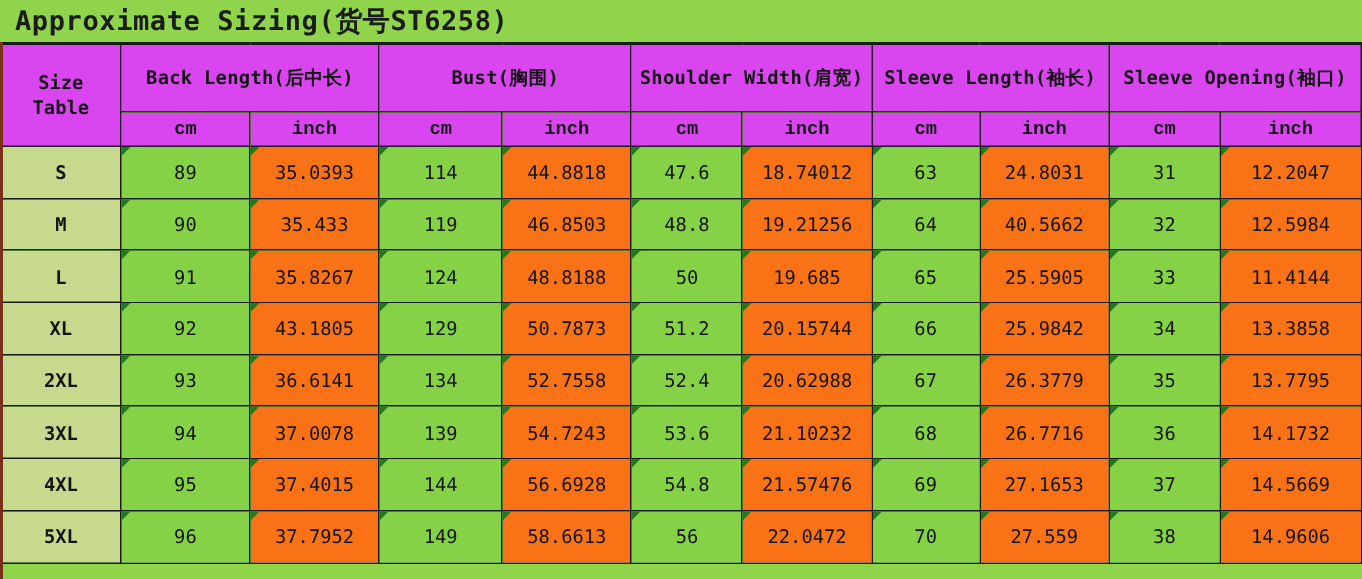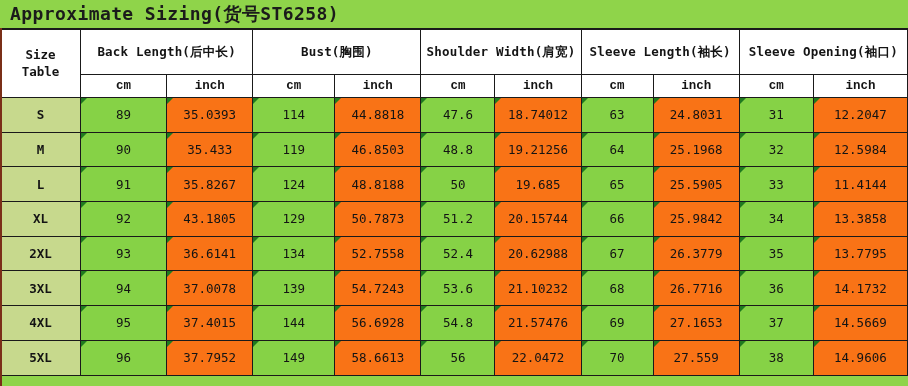--- a/index.html
+++ b/index.html
@@ -51,21 +51,21 @@
     font-size: 12.5px;
     color: #141414;
     padding: 0 2px;
     overflow: hidden;
   }
 
   
   td.hdr-group,
   td.hdr-unit,
   td.hdr-size {
-    background: #ffffff;
+    background: #d946ef;
     font-weight: bold;
     color: #101010;
   }
   td.hdr-group {
     font-size: 13.5px;
     letter-spacing: 0.2px;
     line-height: 1.12;
     height: 44px;
   }
   td.hdr-unit {
@@ -190,21 +190,21 @@
 
       <tr class="data-row">
         <td class="size-cell">M</td>
         <td class="cm-cell">90</td>
         <td class="inch-cell">35.433</td>
         <td class="cm-cell">119</td>
         <td class="inch-cell">46.8503</td>
         <td class="cm-cell">48.8</td>
         <td class="inch-cell">19.21256</td>
         <td class="cm-cell">64</td>
-        <td class="inch-cell">25.1968</td>
+        <td class="inch-cell">40.5662</td>
         <td class="cm-cell">32</td>
         <td class="inch-cell">12.5984</td>
       </tr>
 
       <tr class="data-row">
         <td class="size-cell">L</td>
         <td class="cm-cell">91</td>
         <td class="inch-cell">35.8267</td>
         <td class="cm-cell">124</td>
         <td class="inch-cell">48.8188</td>

